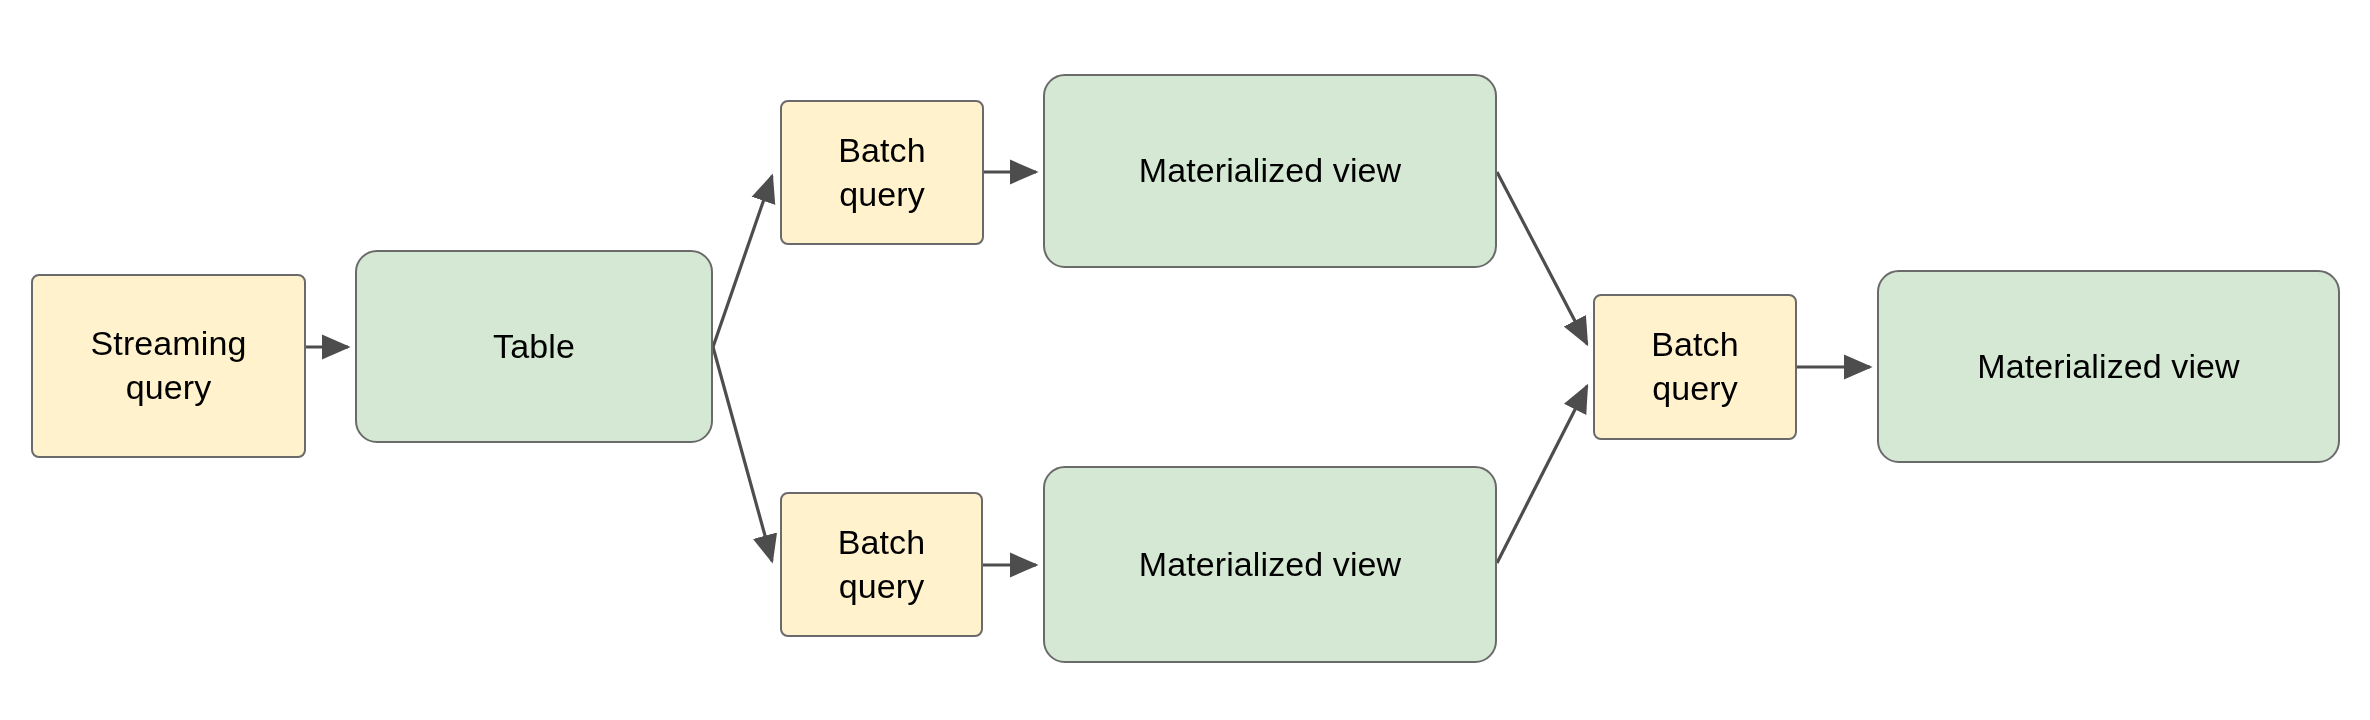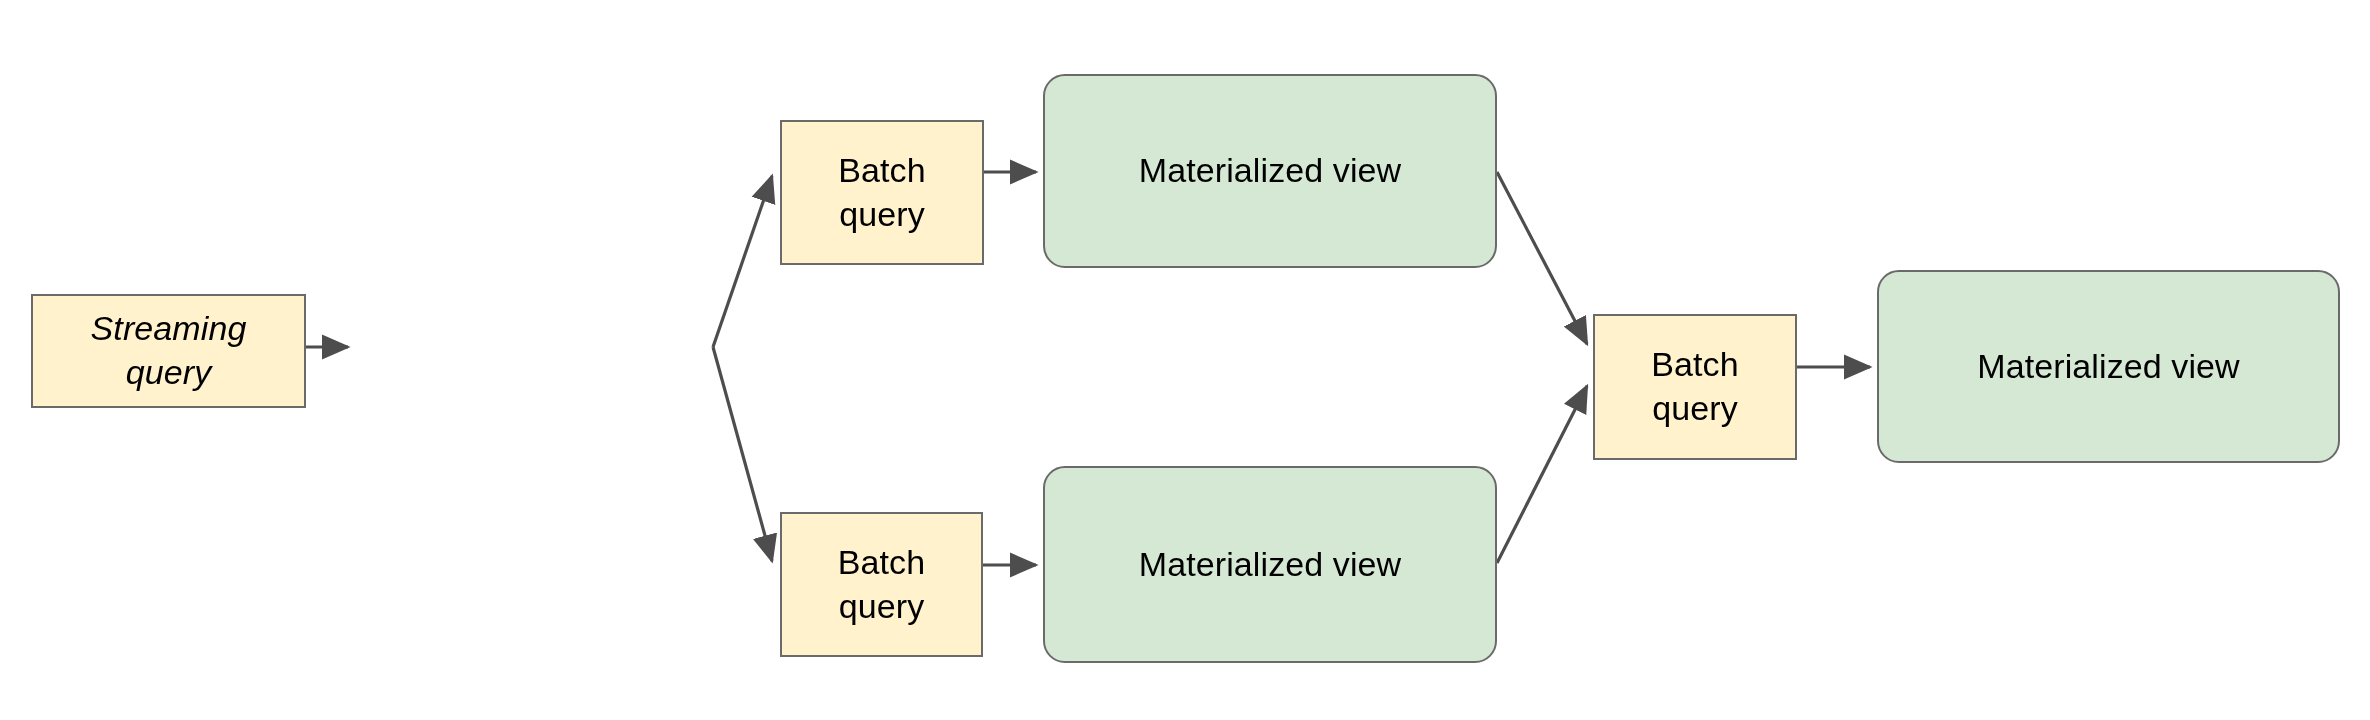--- a/index.html
+++ b/index.html
@@ -36,22 +36,21 @@
     color: #000000;
     font-size: 34px;
     line-height: 1.28;
     letter-spacing: 0.1px;
     border: 2px solid #666666;
     z-index: 2;
   }
   .node-yellow {
     background: #fff2cc;
     border-color: #6a6a6a;
-    border-radius: 0;
-    margin-top: 20px;
+    border-radius: 8px;
   }
   .node-green {
     background: #d5e8d4;
     border-color: #6a6a6a;
     border-radius: 22px;
     text-align: center;
   }
   .node-label {
     display: block;
     white-space: pre-line;
@@ -74,25 +73,28 @@
       <line x1="713" y1="347" x2="772" y2="176"></line>
       <line x1="713" y1="347" x2="772" y2="561"></line>
       <line x1="984" y1="172" x2="1036" y2="172"></line>
       <line x1="983" y1="565" x2="1036" y2="565"></line>
       <line x1="1497" y1="172" x2="1587" y2="344"></line>
       <line x1="1497" y1="563" x2="1587" y2="386"></line>
       <line x1="1797" y1="367" x2="1870" y2="367"></line>
     </g>
   </svg>
 
-  <div class="node node-yellow" style="left: 31px; top: 274px; width: 275px; height: 114px; background: rgb(255, 242, 204); font-style: italic;">
+  <div class="node node-yellow" style="left: 31px; top: 274px; width: 275px; height: 184px; background: rgb(255, 242, 204);">
     <span class="node-label">Streaming
 query</span>
   </div>
 
+  <div class="node node-green" style="left: 355px; top: 250px; width: 358px; height: 193px; background: rgb(213, 232, 212);">
+    <span class="node-label">Table</span>
+  </div>
 
   <div class="node node-yellow" style="left: 780px; top: 100px; width: 204px; height: 145px; background: rgb(255, 242, 204);">
     <span class="node-label">Batch
 query</span>
   </div>
 
   <div class="node node-green" style="left: 1043px; top: 74px; width: 454px; height: 194px; background: rgb(213, 232, 212);">
     <span class="node-label">Materialized view</span>
   </div>
 

